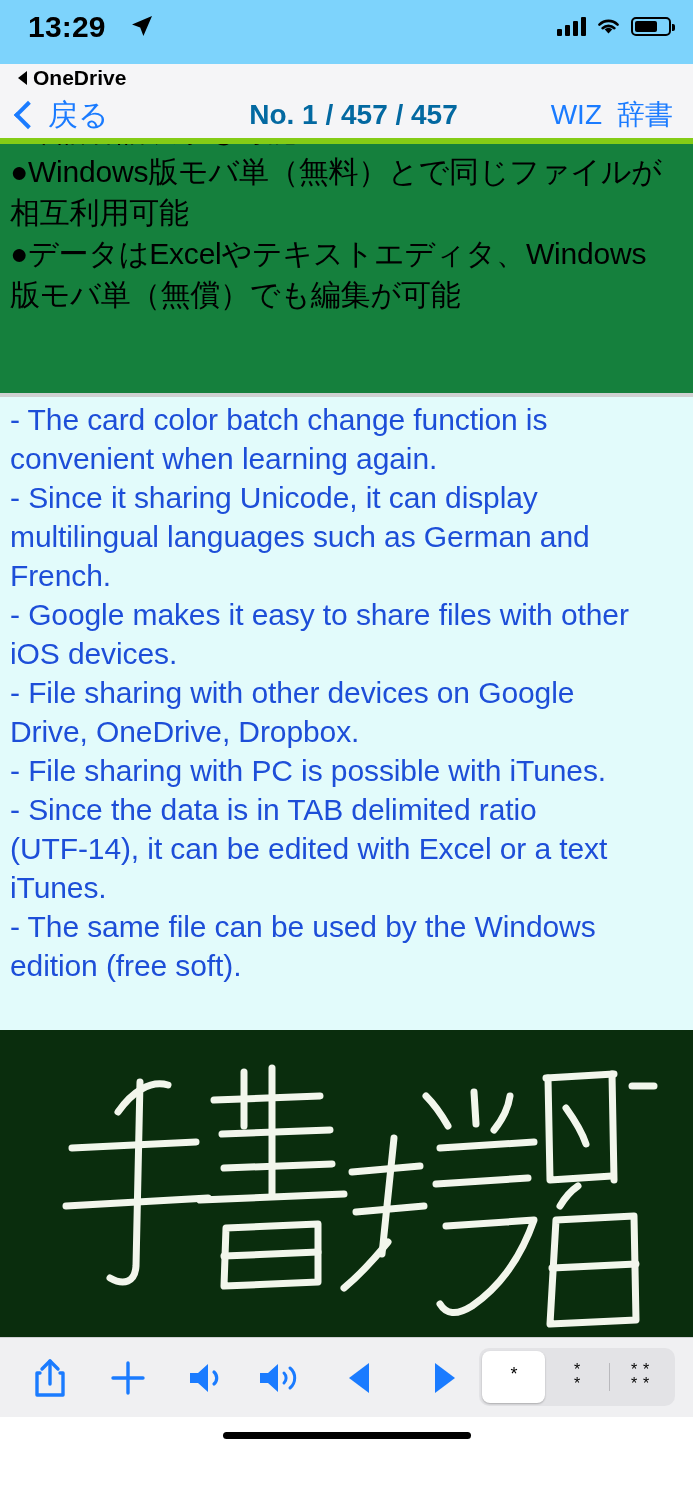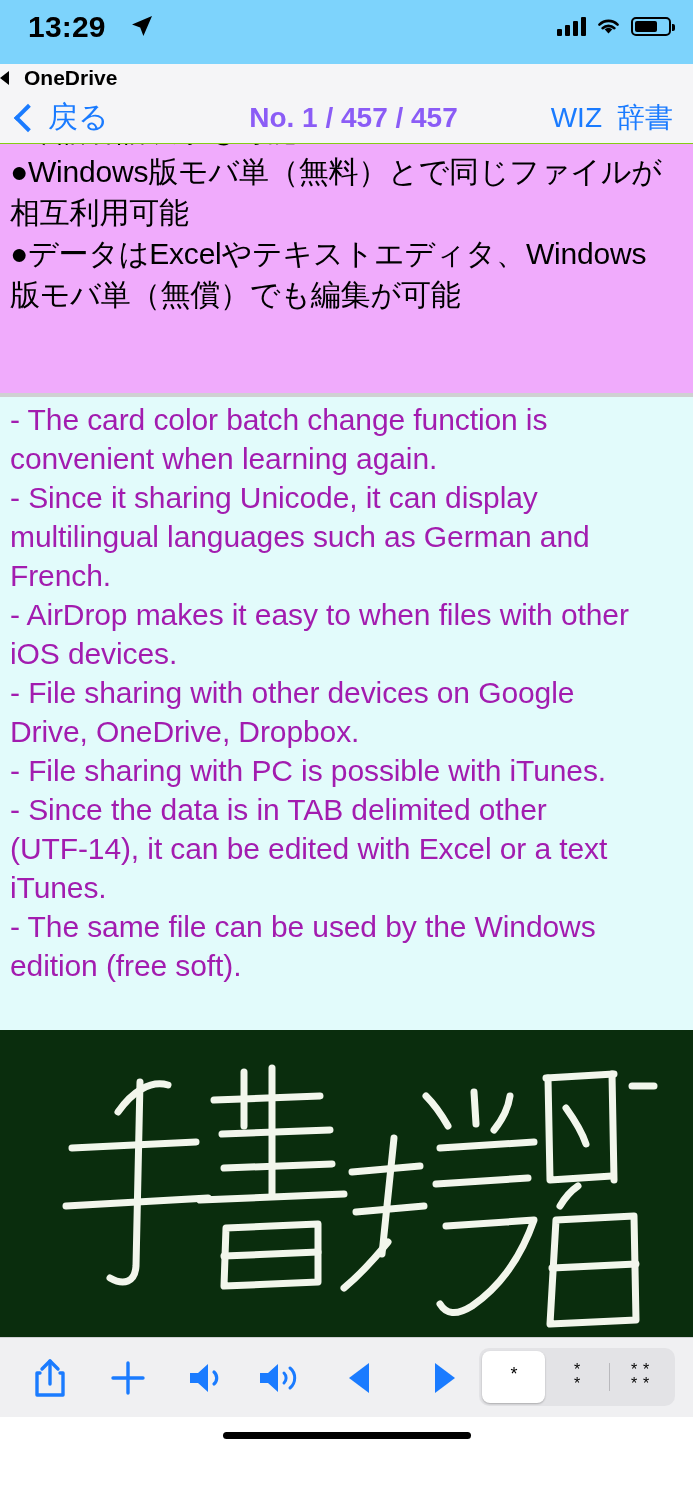--- a/index.html
+++ b/index.html
@@ -89,41 +89,41 @@
     background: #000;
     border-radius: 2px;
   }
 
   
   .return-row {
     height: 28px;
     background: #f5f5f7;
     display: flex;
     align-items: center;
-    box-sizing: border-box;
-    gap: 9px;
+    padding-left: 18px;
+    box-sizing: border-box;
   }
   .return-row .tri {
     width: 0; height: 0;
     border-top: 7px solid transparent;
     border-bottom: 7px solid transparent;
     border-right: 9px solid #000;
     margin-right: 6px;
   }
   .return-row .lbl {
     font-size: 21px;
     font-weight: 600;
     color: #000;
   }
 
   
   .nav-bar {
     height: 52px;
     background: #f5f5f7;
-    border-bottom: 1px solid #84cc16;
+    border-bottom: 6px solid #84cc16;
     display: flex;
     align-items: center;
     position: relative;
     box-sizing: border-box;
   }
   .nav-back {
     display: flex;
     align-items: center;
     position: absolute;
     left: 18px;
@@ -141,41 +141,41 @@
   .nav-back-label {
     font-size: 30px;
     color: #1a7bff;
   }
   .nav-title {
     position: absolute;
     left: 0; right: 0;
     text-align: center;
     font-size: 28px;
     font-weight: 600;
-    color: #8b5cf6;
+    color: #0369a1;
     pointer-events: none;
     margin-left: 14px;
   }
   .nav-right {
     position: absolute;
     right: 20px;
     top: 0;
     height: 100%;
     display: flex;
     align-items: center;
     gap: 15px;
   }
   .nav-right span {
     font-size: 28px;
     color: #1a7bff;
   }
 
   
   .pane-top {
-    background: #f0abfc;
+    background: #15803d;
     height: 249px;
     overflow: hidden;
     position: relative;
   }
   .pane-top .inner {
     position: absolute;
     left: 0; right: 0;
     top: -34px;
     padding: 0 10px;
     box-sizing: border-box;
@@ -201,21 +201,21 @@
   .pane-mid .inner {
     position: absolute;
     left: 0; right: 0;
     top: -36px;
     padding: 0 10px;
     box-sizing: border-box;
   }
   .en-line {
     font-size: 30px;
     line-height: 39px;
-    color: #a21caf;
+    color: #1d4ed8;
     letter-spacing: -.1px;
   }
   .en-line.ghost {
     color: #8c9a9a;
   }
 
   
   .pane-draw {
     background: #0a2d0d;
     height: 307px;
@@ -360,26 +360,26 @@
 <div class="divider"></div>
 
 <div class="pane-mid">
   <div class="inner">
     <div class="en-line ghost">- Change the display ratio</div>
     <div class="en-line">- The card color batch change function is</div>
     <div class="en-line">convenient when learning again.</div>
     <div class="en-line">- Since it sharing Unicode, it can display</div>
     <div class="en-line">multilingual languages such as German and</div>
     <div class="en-line">French.</div>
-    <div class="en-line">- AirDrop makes it easy to when files with other</div>
+    <div class="en-line">- Google makes it easy to share files with other</div>
     <div class="en-line">iOS devices.</div>
     <div class="en-line">- File sharing with other devices on Google</div>
     <div class="en-line">Drive, OneDrive, Dropbox.</div>
     <div class="en-line">- File sharing with PC is possible with iTunes.</div>
-    <div class="en-line">- Since the data is in TAB delimited other</div>
+    <div class="en-line">- Since the data is in TAB delimited ratio</div>
     <div class="en-line">(UTF-14), it can be edited with Excel or a text</div>
     <div class="en-line">iTunes.</div>
     <div class="en-line">- The same file can be used by the Windows</div>
     <div class="en-line">edition (free soft).</div>
   </div>
 </div>
 
 <div class="pane-draw">
   <svg width="693" height="307" viewBox="0 0 693 307">
     <g fill="none" stroke="#f2f6ec" stroke-width="7" stroke-linecap="round" stroke-linejoin="round">

